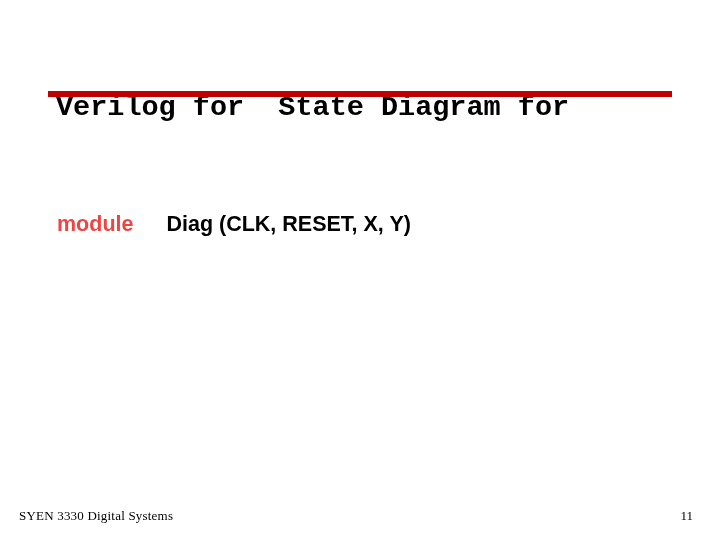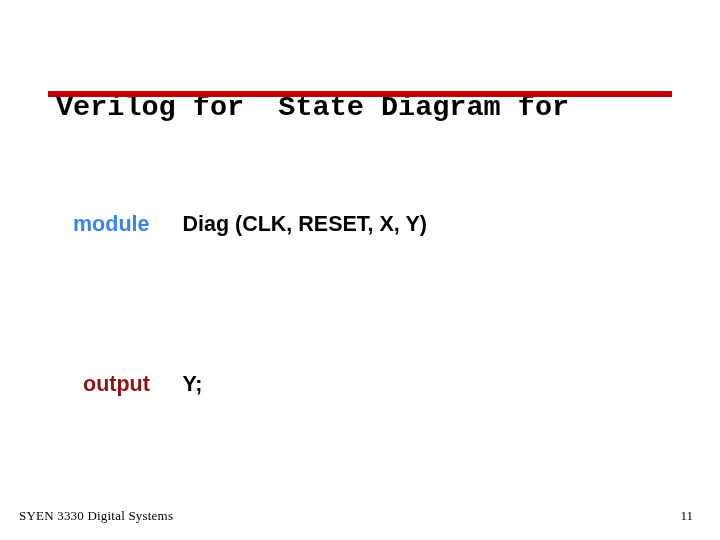--- a/index.html
+++ b/index.html
@@ -97,24 +97,23 @@
 <body style="background: rgb(255, 255, 255);">
 
 <div id="slide-title">
   <span id="title-line-1">Verilog for  State Diagram for</span>
 </div>
 
 <div id="title-rule" style="background: rgb(192, 0, 0);"></div>
 
 <div id="code-block">
 
-  <span class="code-line ind-0"><span class="kw" style="color: #3b82f6; margin-left: 16px;">module</span><span class="plain"> Diag (CLK, RESET, X, Y)</span></span>
+  <span class="code-line ind-0"><span class="kw" style="color: #ef4444;">module</span><span class="plain"> Diag (CLK, RESET, X, Y)</span></span>
 
 
-  <span class="code-line ind-1"><span class="kw" style="color: rgb(142, 20, 20);">output</span><span class="plain"> Y;</span></span>
 
   
 
   
 
   
 
   
 
   

